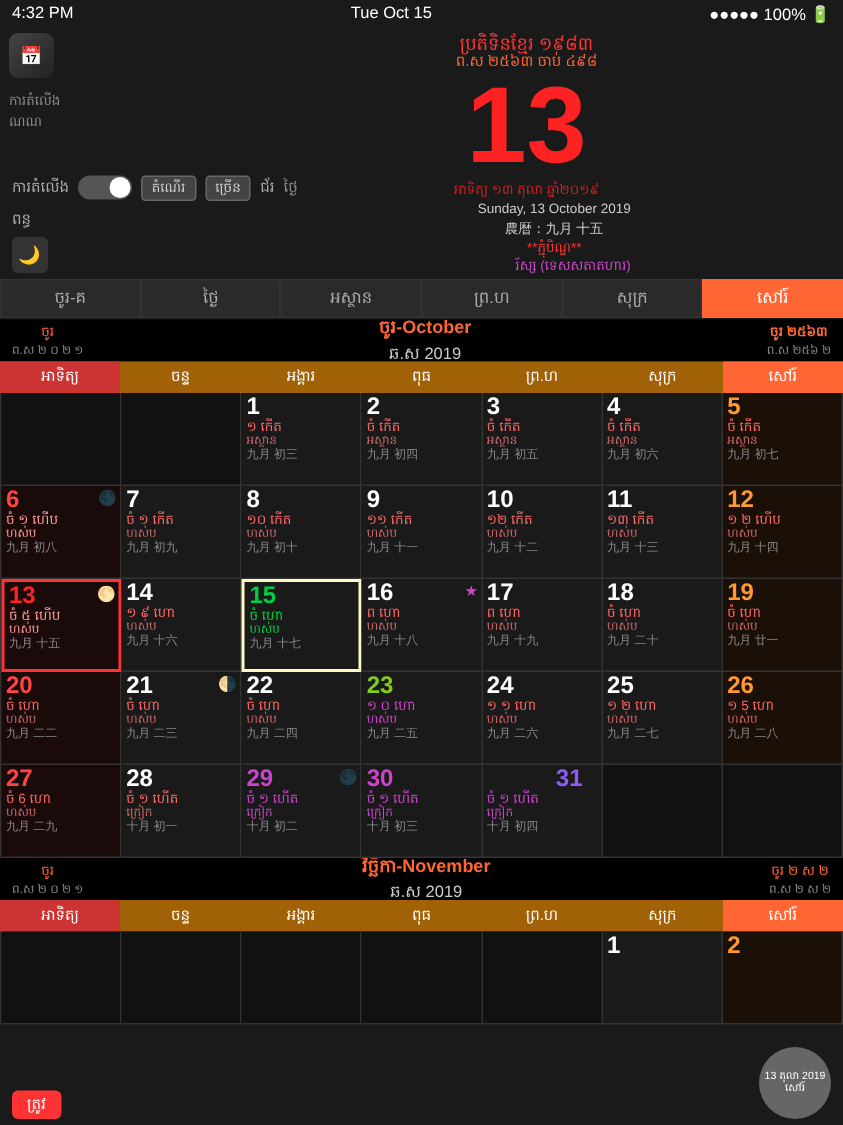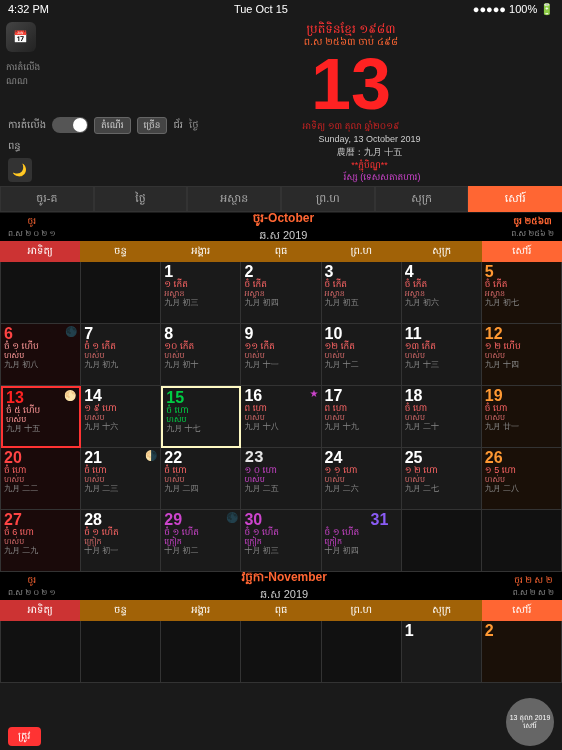--- a/index.html
+++ b/index.html
@@ -631,21 +631,21 @@
       <div class="cell-chinese">九月 二三</div>
       <div class="cell-icon moon-icon">🌗</div>
     </div>
     <div class="cal-cell">
       <div class="cell-main-num">22</div>
       <div class="cell-khmer-num">ចំ ហោ</div>
       <div class="cell-khmer-label">ហស់ប</div>
       <div class="cell-chinese">九月 二四</div>
     </div>
     <div class="cal-cell">
-      <div class="cell-main-num" style="color:#e5e5e5;font-family:Liberation Mono, monospace;">23</div>
+      <div class="cell-main-num" style="color:#84cc16;">23</div>
       <div class="cell-khmer-num" style="color:#cc44cc;">១ ០ ហោ</div>
       <div class="cell-khmer-label" style="color:#cc44cc;">ហស់ប</div>
       <div class="cell-chinese">九月 二五</div>
     </div>
     <div class="cal-cell">
       <div class="cell-main-num">24</div>
       <div class="cell-khmer-num">១ ១ ហោ</div>
       <div class="cell-khmer-label">ហស់ប</div>
       <div class="cell-chinese">九月 二六</div>
     </div>

